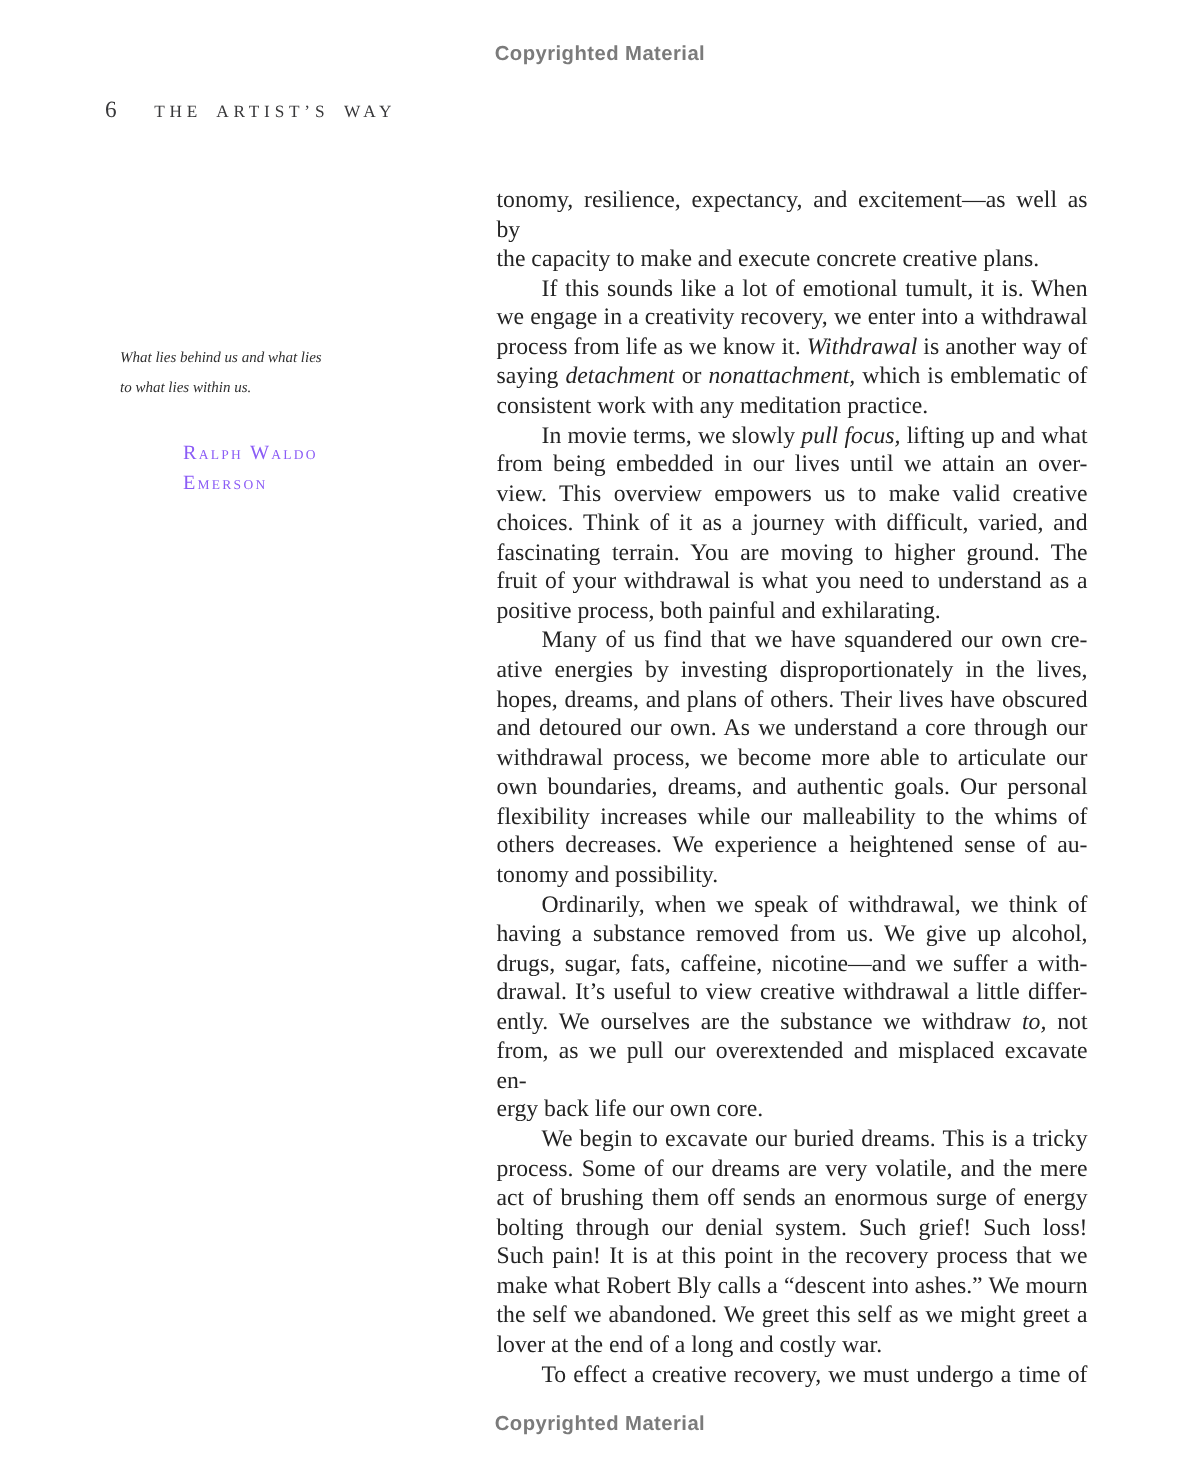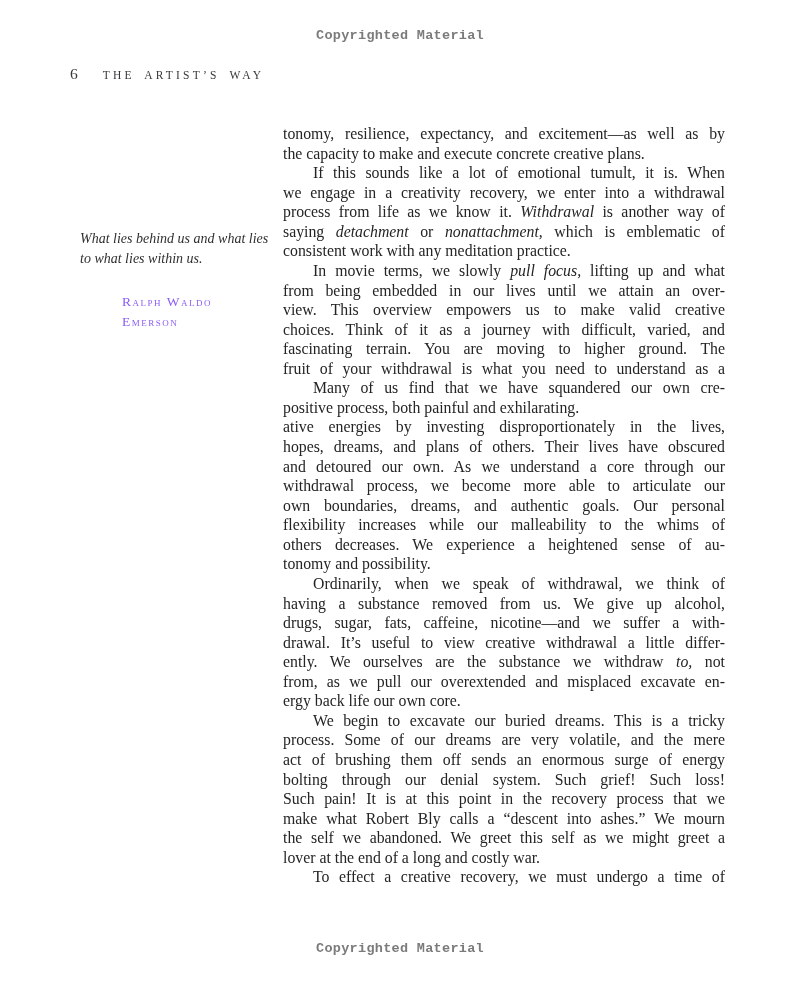--- a/index.html
+++ b/index.html
@@ -17,21 +17,21 @@
     height: 985px;
     background: var(--page-bg);
     font-family: "Liberation Serif", serif;
     overflow: hidden;
     margin: 0 auto;
   }
   .banner {
     position: absolute;
     left: 0; right: 0;
     text-align: center;
-    font-family: Liberation Mono, monospace;
+    font-family: Liberation Sans, sans-serif;
     font-weight: bold;
     font-size: 13.5px;
     letter-spacing: 0.3px;
     color: var(--banner-gray);
   }
   .banner.top { top: 28px; }
   .banner.bottom { top: 941px; }
   .running-head {
     position: absolute;
     top: 65px;
@@ -46,21 +46,21 @@
     font-size: 11.5px;
     letter-spacing: 3.2px;
     word-spacing: 4px;
   }
   .margin-quote {
     position: absolute;
     left: 80px;
     top: 229px;
     width: 205px;
     font-style: italic;
-    font-size: 14px;
+    font-size: 10px;
     line-height: 20px;
     color: var(--quote-color);
   }
   .attribution {
     position: absolute;
     left: 122px;
     top: 292px;
     font-variant: small-caps;
     font-size: 13.5px;
     letter-spacing: 1.5px;
@@ -72,20 +72,21 @@
     left: 283px;
     top: 124px;
     width: 442px;
     font-size: 15.8px;
     line-height: 19.57px;
     color: var(--body-color);
   }
   .line {
     text-align: justify;
     text-align-last: justify;
+    margin-left: 48px;
   }
   .line.ragged { text-align-last: left; }
   .line.indent { text-indent: 30px; }
   .line em { font-style: italic; }
 </style>
 </head>
 <body>
 
 <div class="page">
 
@@ -113,22 +114,22 @@
       <div class="line"><span>we engage in a creativity recovery, we enter into a withdrawal</span></div>
       <div class="line"><span>process from life as we know it. </span><em>Withdrawal</em><span> is another way of</span></div>
       <div class="line"><span>saying </span><em>detachment</em><span> or </span><em>nonattachment,</em><span> which is emblematic of</span></div>
       <div class="line ragged"><span>consistent work with any meditation practice.</span></div>
       <div class="line indent"><span>In movie terms, we slowly </span><em>pull focus,</em><span> lifting up and what</span></div>
       <div class="line"><span>from being embedded in our lives until we attain an over-</span></div>
       <div class="line"><span>view. This overview empowers us to make valid creative</span></div>
       <div class="line"><span>choices. Think of it as a journey with difficult, varied, and</span></div>
       <div class="line"><span>fascinating terrain. You are moving to higher ground. The</span></div>
       <div class="line"><span>fruit of your withdrawal is what you need to understand as a</span></div>
+      <div class="line ragged"><span>positive process, both painful and exhilarating.</span></div>
       <div class="line indent"><span>Many of us find that we have squandered our own cre-</span></div>
-      <div class="line ragged"><span>positive process, both painful and exhilarating.</span></div>
       <div class="line"><span>ative energies by investing disproportionately in the lives,</span></div>
       <div class="line"><span>hopes, dreams, and plans of others. Their lives have obscured</span></div>
       <div class="line"><span>and detoured our own. As we understand a core through our</span></div>
       <div class="line"><span>withdrawal process, we become more able to articulate our</span></div>
       <div class="line"><span>own boundaries, dreams, and authentic goals. Our personal</span></div>
       <div class="line"><span>flexibility increases while our malleability to the whims of</span></div>
       <div class="line"><span>others decreases. We experience a heightened sense of au-</span></div>
       <div class="line ragged"><span>tonomy and possibility.</span></div>
       <div class="line indent"><span>Ordinarily, when we speak of withdrawal, we think of</span></div>
       <div class="line"><span>having a substance removed from us. We give up alcohol,</span></div>

